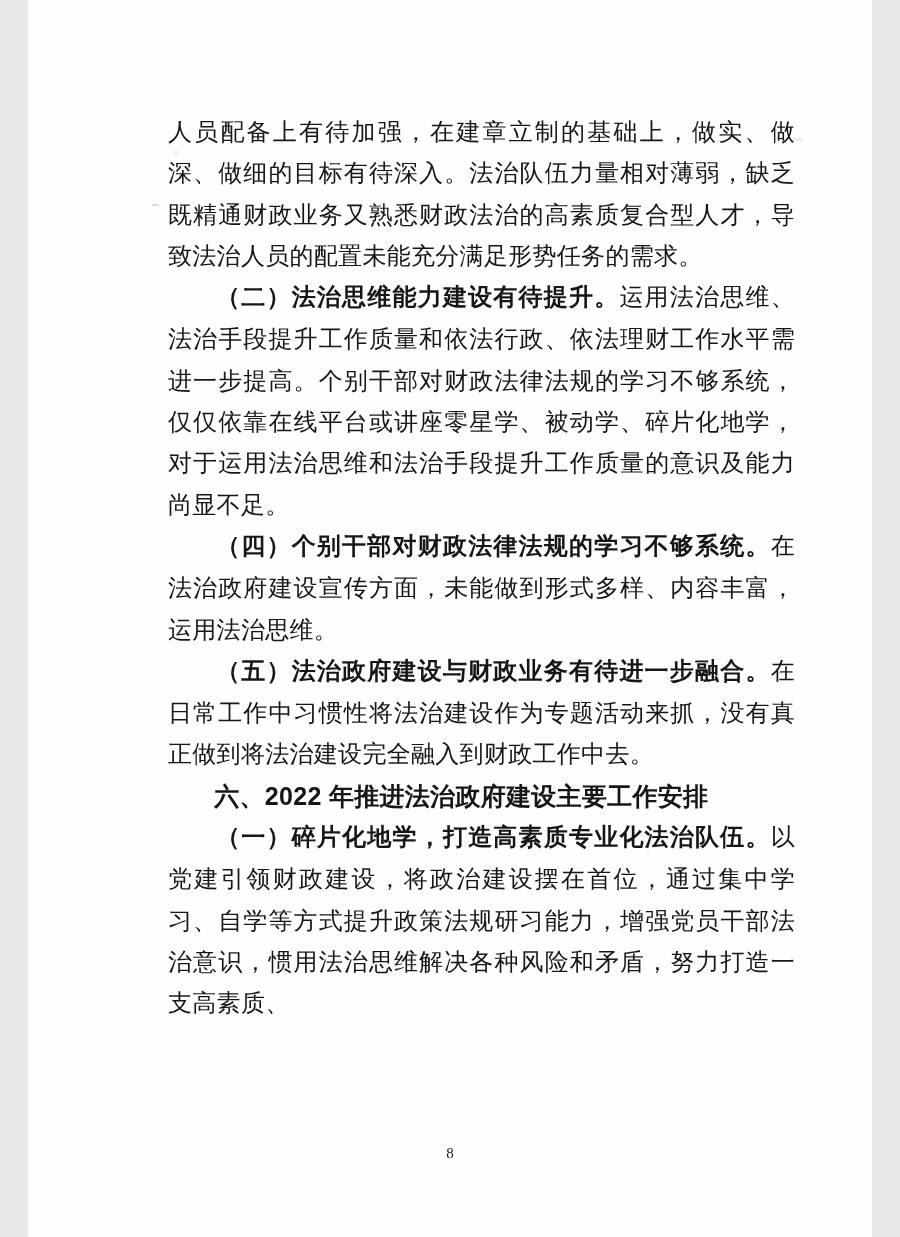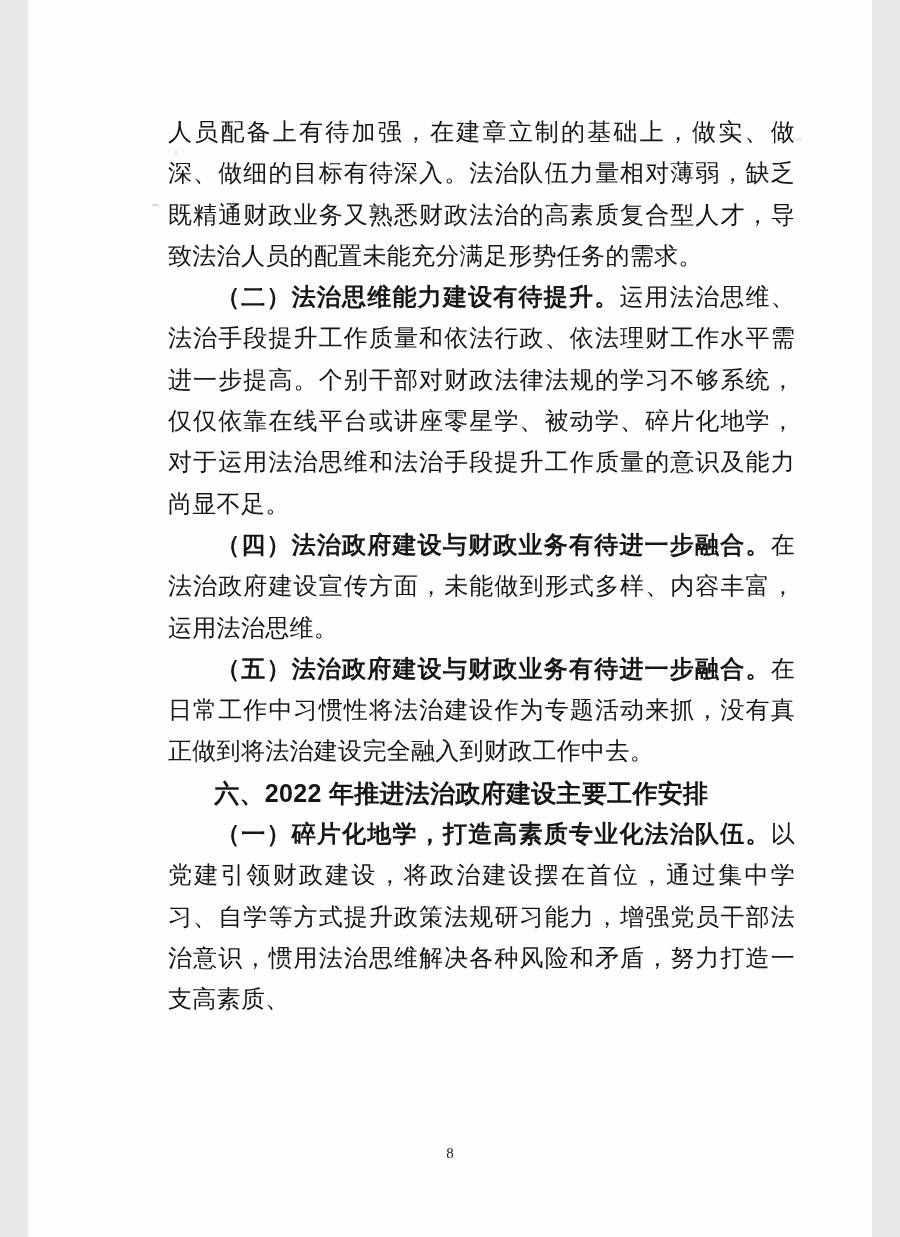--- a/index.html
+++ b/index.html
@@ -30,21 +30,21 @@
     text-align: justify;
     text-justify: inter-character;
     letter-spacing: 0.3px;
     text-indent: 2em;
   }
   .para.no-indent {
     text-indent: 0;
   }
   .lead {
     font-weight: 700;
-    font-family: Liberation Serif, serif;
+    font-family: Liberation Mono, monospace;
   }
   .section-heading {
     margin: 0;
     font-size: 25px;
     line-height: 41.3px;
     font-weight: 700;
     font-family: "Liberation Sans", "DejaVu Sans", sans-serif;
     text-indent: 1.85em;
     letter-spacing: 0.3px;
   }
@@ -78,21 +78,21 @@
   <span class="artifact a2"></span>
   <span class="artifact a3"></span>
 
   <div class="content">
 
     <p class="para no-indent"><span>人员配备上有待加强，在建章立制的基础上，做实、做深、做细的目标有待深入。法治队伍力量相对薄弱，缺乏既精通财政业务又熟悉财政法治的高素质复合型人才，导致法治人员的配置未能充分满足形势任务的需求。</span></p>
 
     <p class="para"><span class="lead">（二）法治思维能力建设有待提升。</span><span>运用法治思维、法治手段提升工作质量和依法行政、依法理财工作水平需进一步提高。个别干部对财政法律法规的学习不够系统，仅仅依靠在线平台或讲座零星学、被动学、碎片化地学，对于运用法治思维和法治手段提升工作质量的意识及能力尚显不足。</span></p>
 
 
-    <p class="para"><span class="lead">（四）法治政府建设与财政业务有待进一步融合。</span><span>在法治政府建设宣传方面，未能做到形式多样、内容丰富，运用法治思维。</span></p>
+    <p class="para"><span class="lead">（四）个别干部对财政法律法规的学习不够系统。</span><span>在法治政府建设宣传方面，未能做到形式多样、内容丰富，运用法治思维。</span></p>
 
     <p class="para"><span class="lead">（五）法治政府建设与财政业务有待进一步融合。</span><span>在日常工作中习惯性将法治建设作为专题活动来抓，没有真正做到将法治建设完全融入到财政工作中去。</span></p>
 
     <h2 class="section-heading">六、2022 年推进法治政府建设主要工作安排</h2>
 
     <p class="para"><span class="lead">（一）碎片化地学，打造高素质专业化法治队伍。</span><span>以党建引领财政建设，将政治建设摆在首位，通过集中学习、自学等方式提升政策法规研习能力，增强党员干部法治意识，惯用法治思维解决各种风险和矛盾，努力打造一支高素质、</span></p>
 
   </div>
 
   <div class="page-number">8</div>

